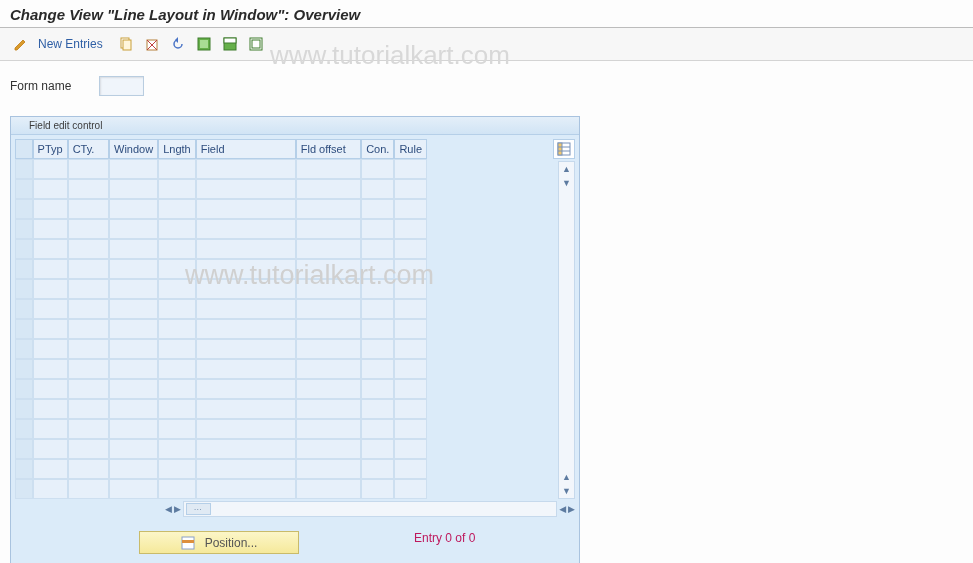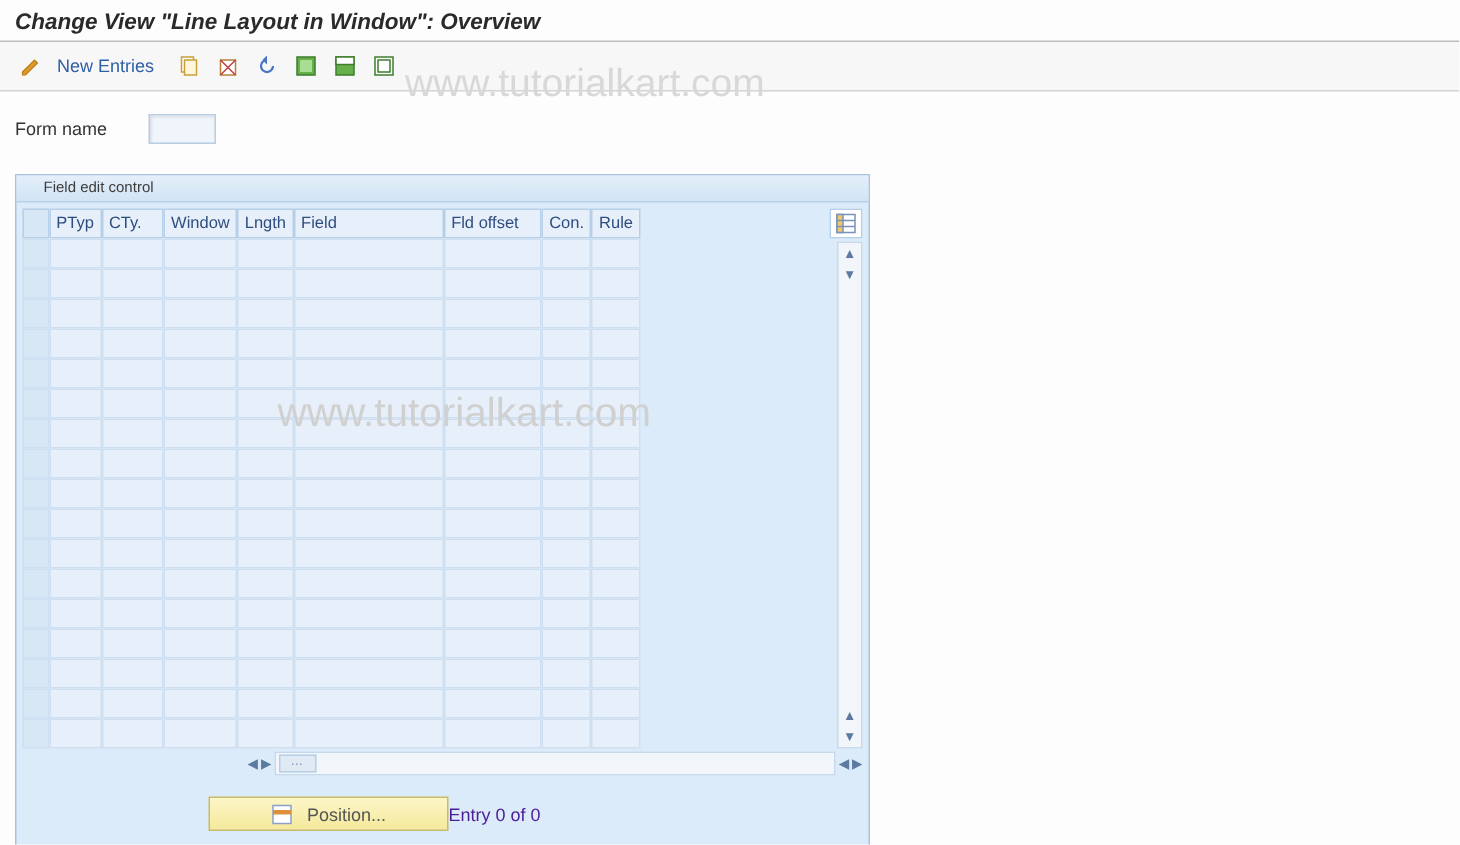--- a/index.html
+++ b/index.html
@@ -154,39 +154,40 @@
     align-items: center;
   }
   .hbar-thumb {
     width: 25px; height: 12px; background: #e0eaf4; border: 1px solid #b5cfe8;
     margin-left: 2px;
     display: flex; align-items: center; justify-content: center;
     font-size: 8px; color:#7b93b0; letter-spacing: 1px;
   }
   .footer-row {
     display: flex;
-    align-items: center;
     padding: 10px 8px 4px 8px;
+    gap: 15px;
   }
   .position-btn {
     width: 160px;
     height: 23px;
     background: linear-gradient(#fcf6c8, #f5e99b);
     border: 1px solid #c9bb6a;
     display: flex;
     align-items: center;
     justify-content: center;
     gap: 10px;
     cursor: pointer;
     margin-left: 120px;
     color: #555;
     font-size: 12px;
   }
   .entry-text {
-    color: #4c1d95;
+    margin-left: 100px;
+    color: #be185d;
     font-size: 12px;
   }
   .watermark {
     position: absolute;
     top: 40px; left: 270px;
     font-size: 26px;
     color: #d8d8d8;
     font-family: Arial, sans-serif;
     pointer-events: none;
   }

